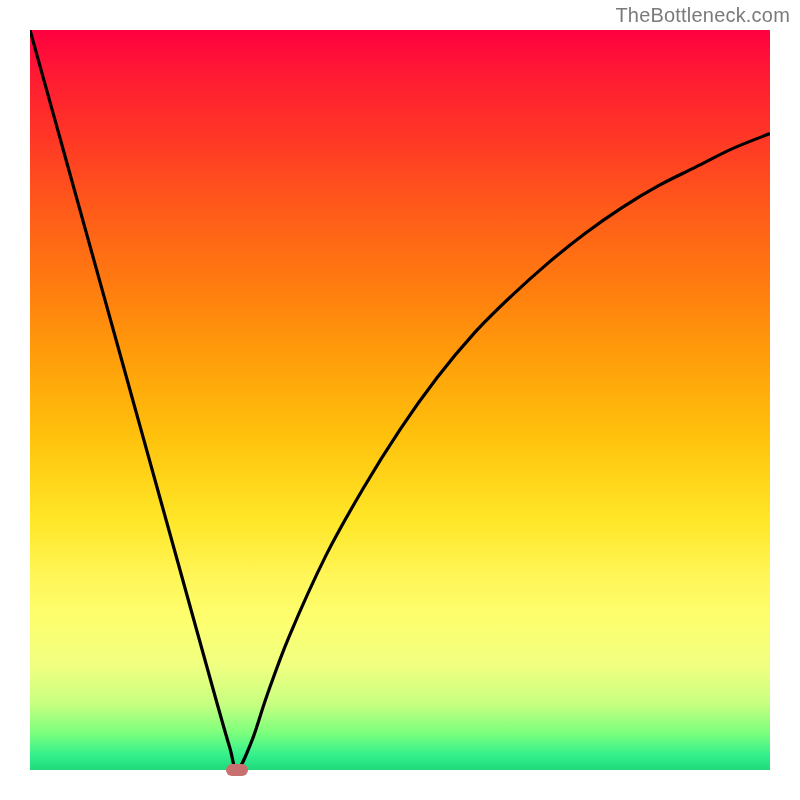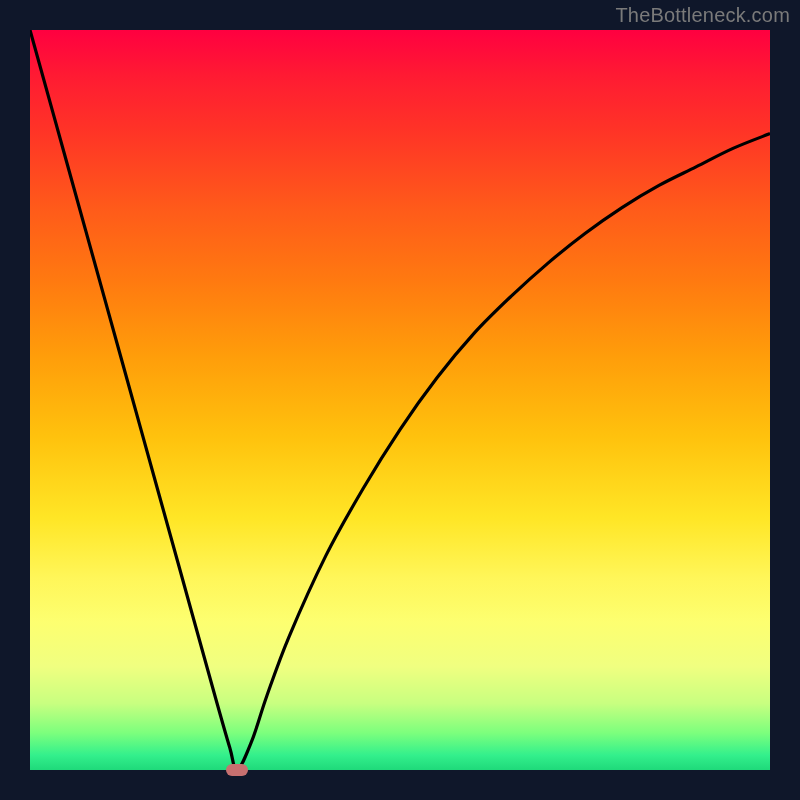--- a/index.html
+++ b/index.html
@@ -8,21 +8,21 @@
     width: 800px;
     height: 800px;
     background: #000;
     overflow: hidden;
     font-family: Arial, Helvetica, sans-serif;
   }
   .outer {
     position: relative;
     width: 800px;
     height: 800px;
-    background: #0f172a;
+    background: #ffffff;
   }
   .plot {
     position: absolute;
     left: 30px;
     top: 30px;
     width: 740px;
     height: 740px;
     background: linear-gradient(
       to bottom,
       #ff0040 0%,

